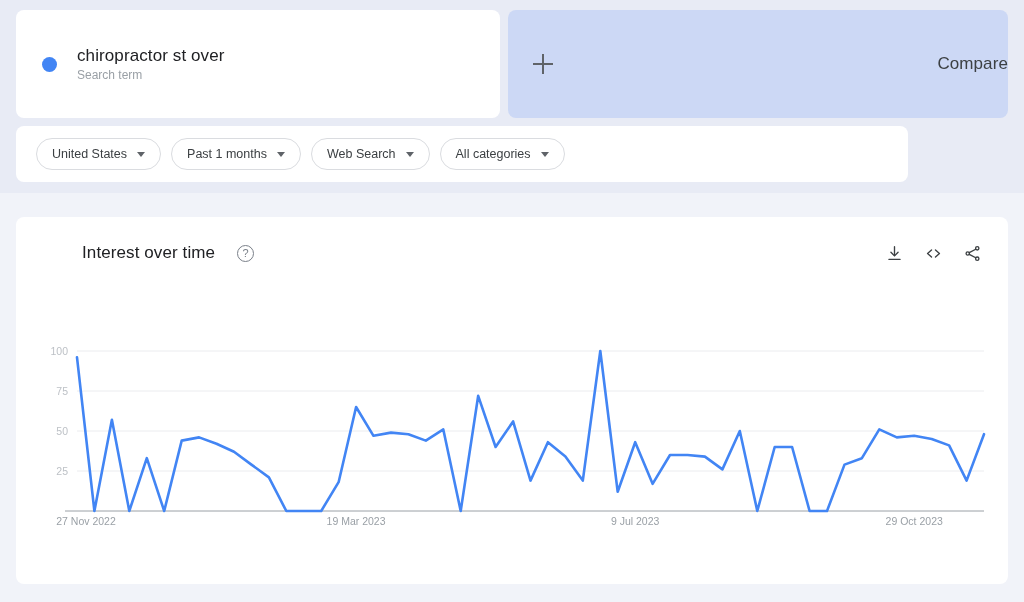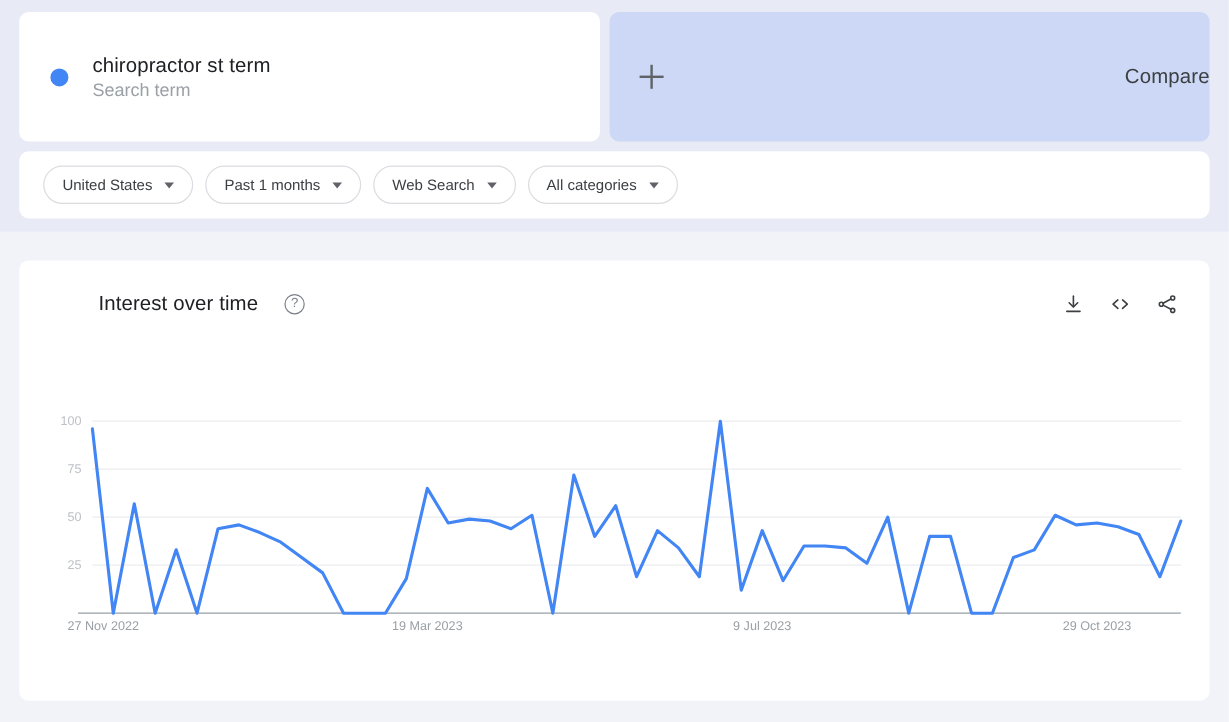--- a/index.html
+++ b/index.html
@@ -50,21 +50,21 @@
     flex: 0 0 auto;
     margin-right: 20px;
   }
   .term-texts { display: flex; flex-direction: column; gap: 2px; }
   .term-name {
     font-size: 17px;
     color: #202124;
     letter-spacing: .1px;
   }
   .term-sub {
-    font-size: 15px;
+    font-size: 12px;
     color: #9aa0a6;
   }
   .compare-card {
     flex: 1;
     background: #ccd8f5;
     border-radius: 8px;
     display: flex;
     align-items: center;
     padding-left: 25px;
     box-sizing: border-box;
@@ -87,21 +87,21 @@
   .compare-label {
     font-size: 17px;
     color: #3c4043;
     letter-spacing: .1px;
   }
 
   
   .filter-bar {
     position: absolute;
     left: 16px; top: 126px;
-    width: 992px; height: 56px;
+    width: 892px; height: 56px;
     background: #ffffff;
     border-radius: 8px;
     display: flex;
     align-items: center;
     padding-left: 20px;
     gap: 10px;
     box-sizing: border-box;
   }
   .chip {
     height: 30px;
@@ -193,21 +193,21 @@
 </head>
 <body>
 
 <div class="top-band"></div>
 
 <div class="query-row">
 
   <div class="term-card">
     <span class="term-dot"></span>
     <span class="term-texts">
-      <span class="term-name">chiropractor st term</span>
+      <span class="term-name">chiropractor st over</span>
       <span class="term-sub">Search term</span>
     </span>
   </div>
 
   <div class="compare-card">
     <span class="plus-icon"></span>
     <span class="compare-label">Compare</span>
   </div>
 
 </div>

